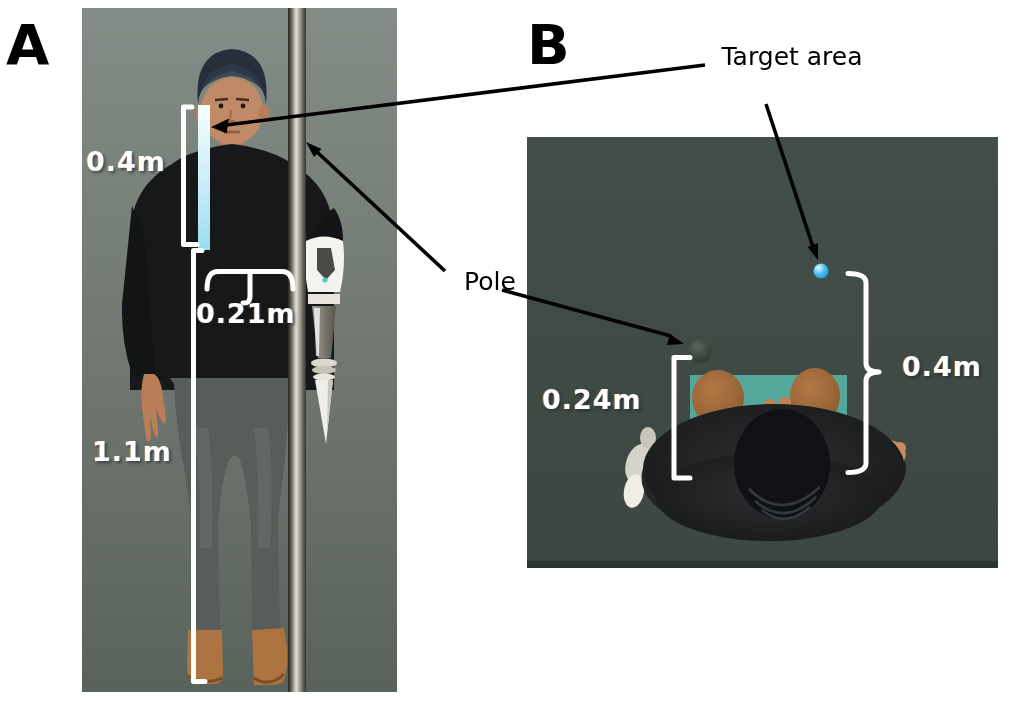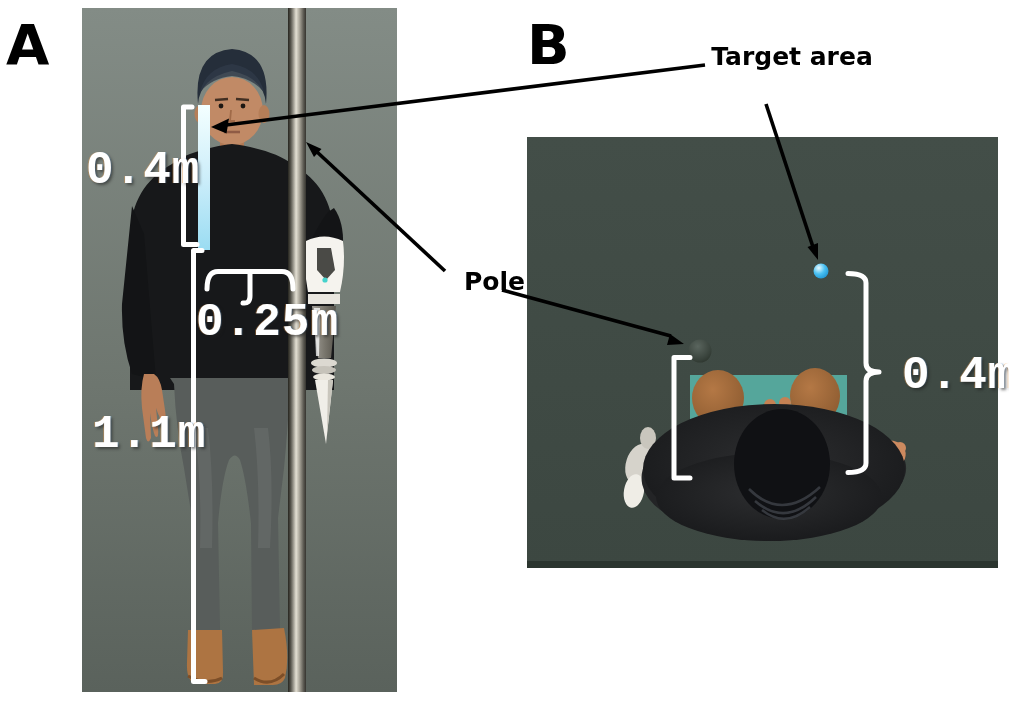--- a/index.html
+++ b/index.html
@@ -3,29 +3,29 @@
 <meta charset="utf-8">
 <style>
   html,body{margin:0;padding:0;background:#ffffff;}
   .canvas{position:relative;width:1009px;height:701px;background:#ffffff;overflow:hidden;
           font-family:"DejaVu Sans","Liberation Sans",sans-serif;}
   .panel{position:absolute;z-index:1;}
   .panel svg{display:block;}
   .panel-letter{position:absolute;z-index:4;font-size:56px;font-weight:bold;color:#000;line-height:1;}
   #letterA{left:6px;top:17px;}
   #letterB{left:527px;top:17px;}
-  .mlabel{position:absolute;z-index:4;color:#ffffff;font-weight:bold;font-size:46px;line-height:1;
+  .mlabel{position:absolute;z-index:4;color:#ffffff;font-weight:bold;font-size:27px;line-height:1;
           letter-spacing:1px;white-space:nowrap;
-          text-shadow:2px 2px 3px rgba(30,30,30,.55), -1px 0 0 rgba(255,170,80,.35), 1px 0 0 rgba(120,190,255,.35);font-family:Liberation Mono, monospace;}
+          text-shadow:2px 2px 3px rgba(30,30,30,.55), -1px 0 0 rgba(255,170,80,.35), 1px 0 0 rgba(120,190,255,.35);}
   #a04{left:86px;top:148px;}
   #a025{left:196px;top:300px;}
-  #a11{left:92px;top:412px;}
+  #a11{left:92px;top:438px;}
   #b024{left:542px;top:386px;}
   #b04{left:902px;top:353px;}
-  .blabel{position:absolute;z-index:4;color:#000;font-weight:bold;font-size:25px;line-height:26px;white-space:nowrap;}
+  .blabel{position:absolute;z-index:4;color:#000;font-weight:normal;font-size:25px;line-height:26px;white-space:nowrap;}
   #targetLabel{left:651px;top:44px;width:282px;text-align:center;}
   #poleLabel{left:464px;top:269px;}
   #overlay{position:absolute;left:0;top:0;z-index:6;pointer-events:none;}
 </style>
 </head>
 <body>
 
 <div class="canvas">
 
   <div class="panel-letter" id="letterA">A</div>
@@ -185,22 +185,23 @@
       <circle cx="294" cy="134" r="7.5" fill="url(#blueBall)"></circle>
 
       <g stroke="#ffffff" stroke-width="5" fill="none" stroke-linecap="round" stroke-linejoin="round">
         <path d="M163,220.5 H147 V341 H163"></path>
         <path d="M321,136.5 Q339,136.5 339,146 L339,226 Q339,235 352,235 Q339,235 339,244 L339,326 Q339,335.5 321,335.5"></path>
       </g>
     </svg>
   </div>
 
   <div class="mlabel" id="a04">0.4m</div>
-  <div class="mlabel" id="a025">0.25m</div>
+  <div class="mlabel" id="a025">0.21m</div>
   <div class="mlabel" id="a11">1.1m</div>
+  <div class="mlabel" id="b024">0.24m</div>
   <div class="mlabel" id="b04">0.4m</div>
 
   <div class="blabel" id="targetLabel">
     <div>Target area</div>
   </div>
   <div class="blabel" id="poleLabel">Pole</div>
 
   <svg id="overlay" width="1009" height="701" viewBox="0 0 1009 701">
     <g stroke="#000000" stroke-width="3.6" fill="#000000">
       <line x1="705" y1="65" x2="226" y2="125"></line>

